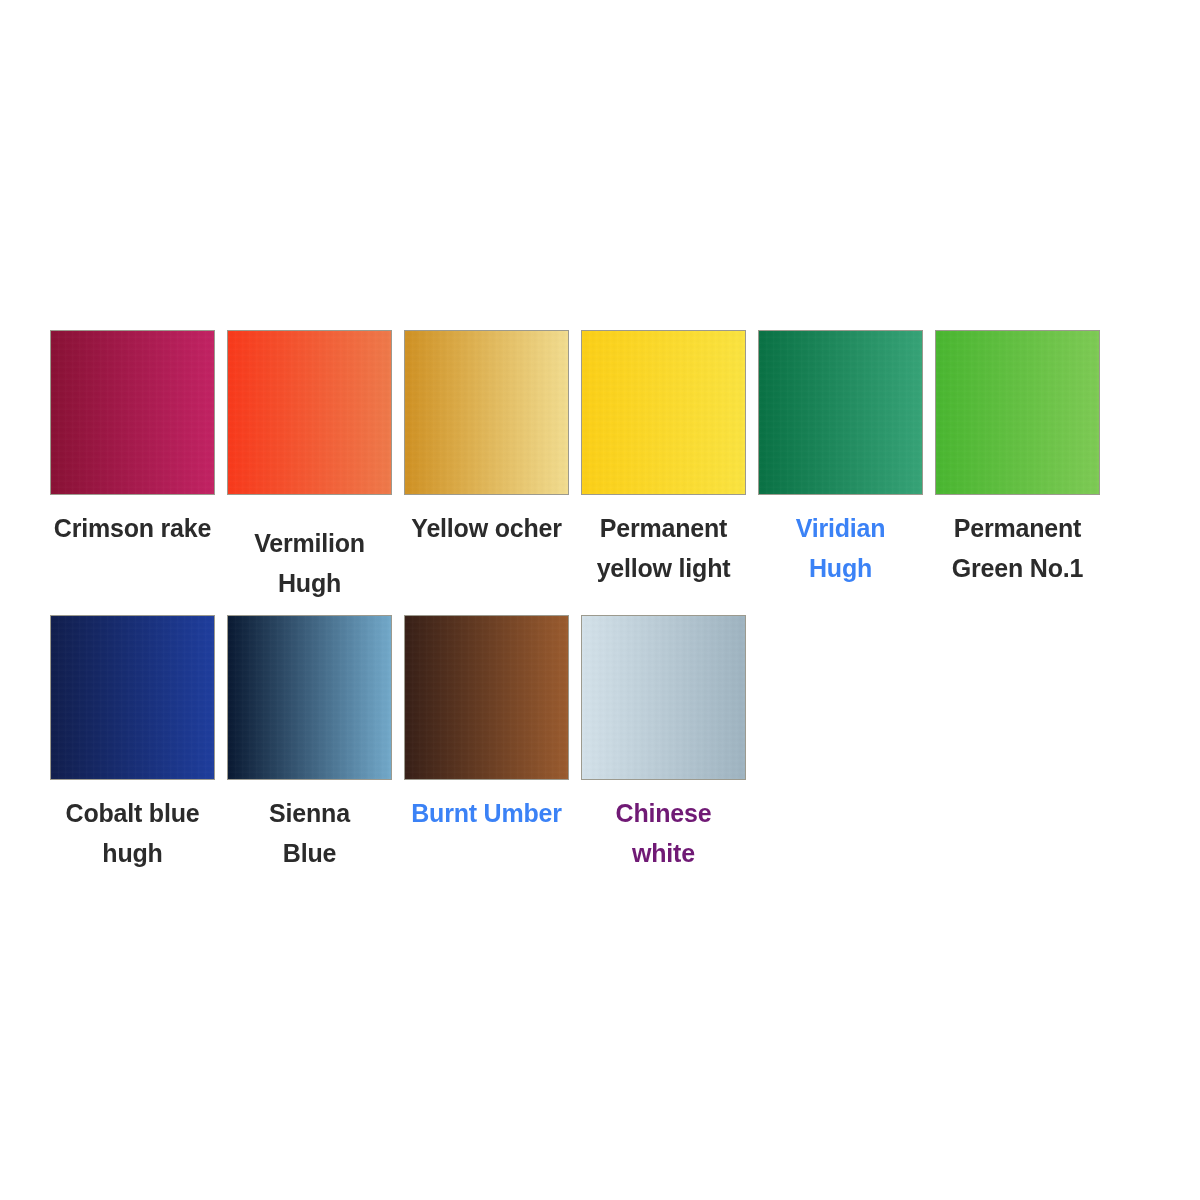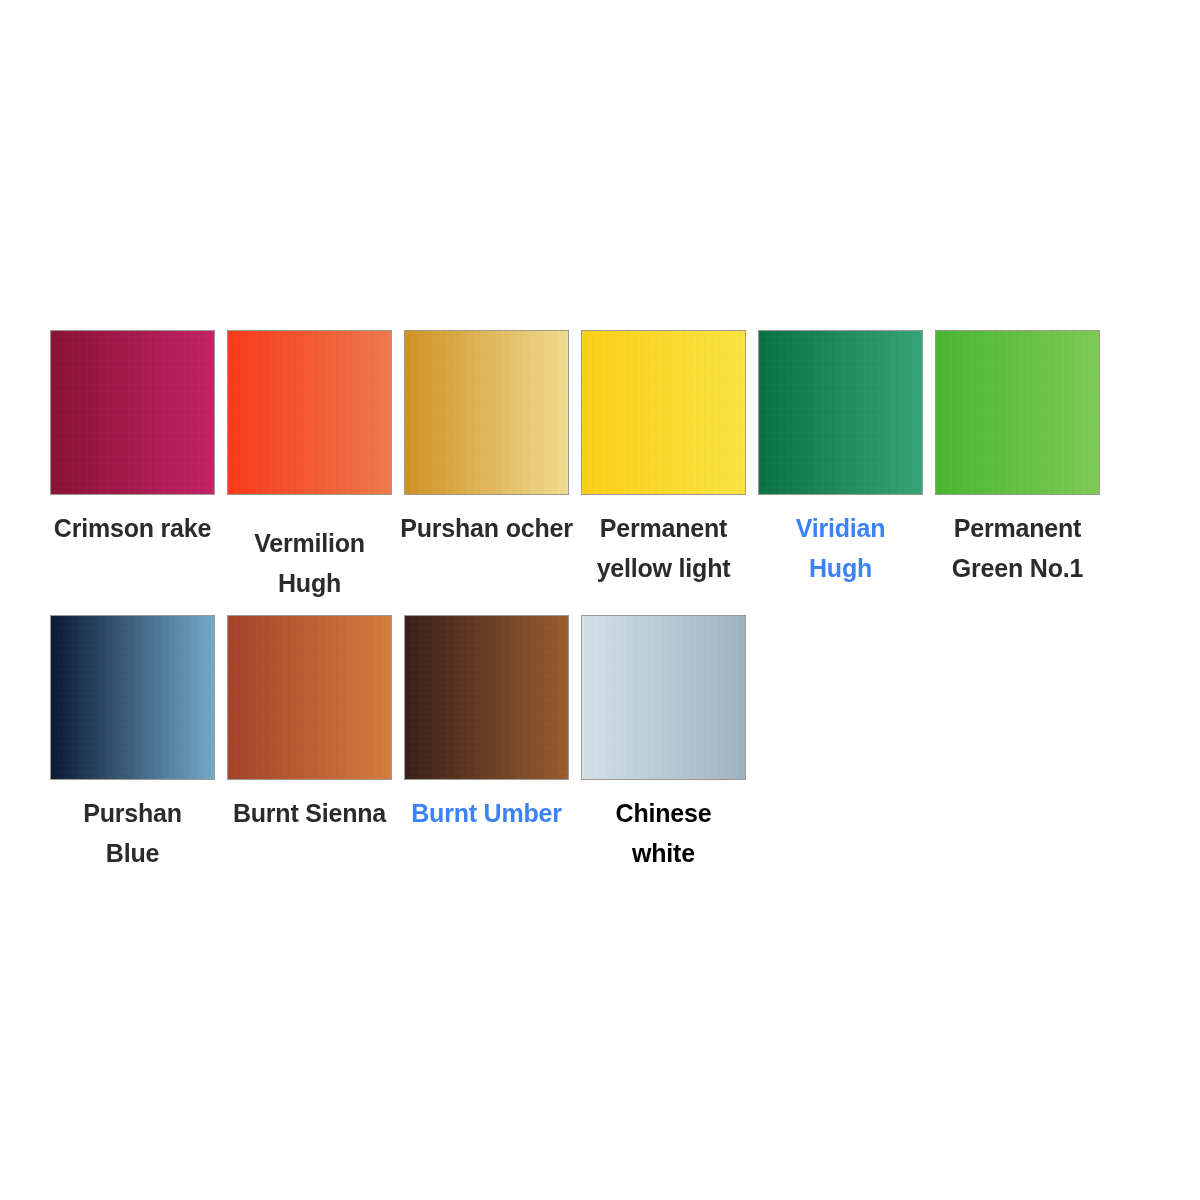--- a/index.html
+++ b/index.html
@@ -103,21 +103,21 @@
           <div class="grain"></div>
         </div>
         <div class="swatch-label" style="color: rgb(43, 43, 43); margin-top: 28px;">Vermilion
 Hugh</div>
       </div>
       <div class="swatch-cell">
         <div class="swatch-chip" style="border-color: rgb(156, 154, 142);">
           <div class="paint" style="background: linear-gradient(90deg, rgb(208, 146, 36) 0%, rgb(242, 221, 144) 100%);"></div>
           <div class="grain"></div>
         </div>
-        <div class="swatch-label" style="color: rgb(43, 43, 43);">Purshan ocher</div>
+        <div class="swatch-label" style="color: rgb(43, 43, 43);">Yellow ocher</div>
       </div>
       <div class="swatch-cell">
         <div class="swatch-chip" style="border-color: rgb(156, 154, 142);">
           <div class="paint" style="background: linear-gradient(90deg, rgb(252, 208, 24) 0%, rgb(251, 228, 65) 100%);"></div>
           <div class="grain"></div>
         </div>
         <div class="swatch-label" style="color: rgb(43, 43, 43);">Permanent
 yellow light</div>
       </div>
       <div class="swatch-cell">
@@ -131,42 +131,43 @@
       <div class="swatch-cell">
         <div class="swatch-chip" style="border-color: rgb(156, 154, 142);">
           <div class="paint" style="background: linear-gradient(90deg, rgb(74, 183, 49) 0%, rgb(126, 203, 85) 100%);"></div>
           <div class="grain"></div>
         </div>
         <div class="swatch-label" style="color: rgb(43, 43, 43);">Permanent
 Green No.1</div>
       </div>
       <div class="swatch-cell">
         <div class="swatch-chip" style="border-color: rgb(156, 154, 142);">
+          <div class="paint" style="background: linear-gradient(90deg, rgb(18, 31, 78) 0%, rgb(31, 62, 158) 100%);"></div>
+          <div class="grain"></div>
+        </div>
+        <div class="swatch-label" style="color: rgb(43, 43, 43);">Cobalt blue
+hugh</div>
+      </div>
+      <div class="swatch-cell">
+        <div class="swatch-chip" style="border-color: rgb(156, 154, 142);">
           <div class="paint" style="background: linear-gradient(90deg, rgb(10, 26, 51) 0%, rgb(115, 170, 203) 100%);"></div>
           <div class="grain"></div>
         </div>
-        <div class="swatch-label" style="color: rgb(43, 43, 43);">Purshan
+        <div class="swatch-label" style="color: rgb(43, 43, 43);">Sienna
 Blue</div>
-      </div>
-      <div class="swatch-cell">
-        <div class="swatch-chip" style="border-color: rgb(156, 154, 142);">
-          <div class="paint" style="background: linear-gradient(90deg, rgb(166, 66, 43) 0%, rgb(214, 124, 59) 100%);"></div>
-          <div class="grain"></div>
-        </div>
-        <div class="swatch-label" style="color: rgb(43, 43, 43);">Burnt Sienna</div>
       </div>
       <div class="swatch-cell">
         <div class="swatch-chip" style="border-color: rgb(156, 154, 142);">
           <div class="paint" style="background: linear-gradient(90deg, rgb(56, 32, 24) 0%, rgb(155, 92, 47) 100%);"></div>
           <div class="grain"></div>
         </div>
         <div class="swatch-label" style="color: #3b82f6;">Burnt Umber</div>
       </div>
       <div class="swatch-cell">
         <div class="swatch-chip" style="border-color: rgb(156, 154, 142);">
           <div class="paint" style="background: linear-gradient(90deg, rgb(212, 226, 234) 0%, rgb(159, 180, 193) 100%);"></div>
           <div class="grain"></div>
         </div>
-        <div class="swatch-label" style="color: #000000;">Chinese
+        <div class="swatch-label" style="color: #701a75;">Chinese
 white</div>
       </div>
     </div>
 </div>
 
 </body></html>

